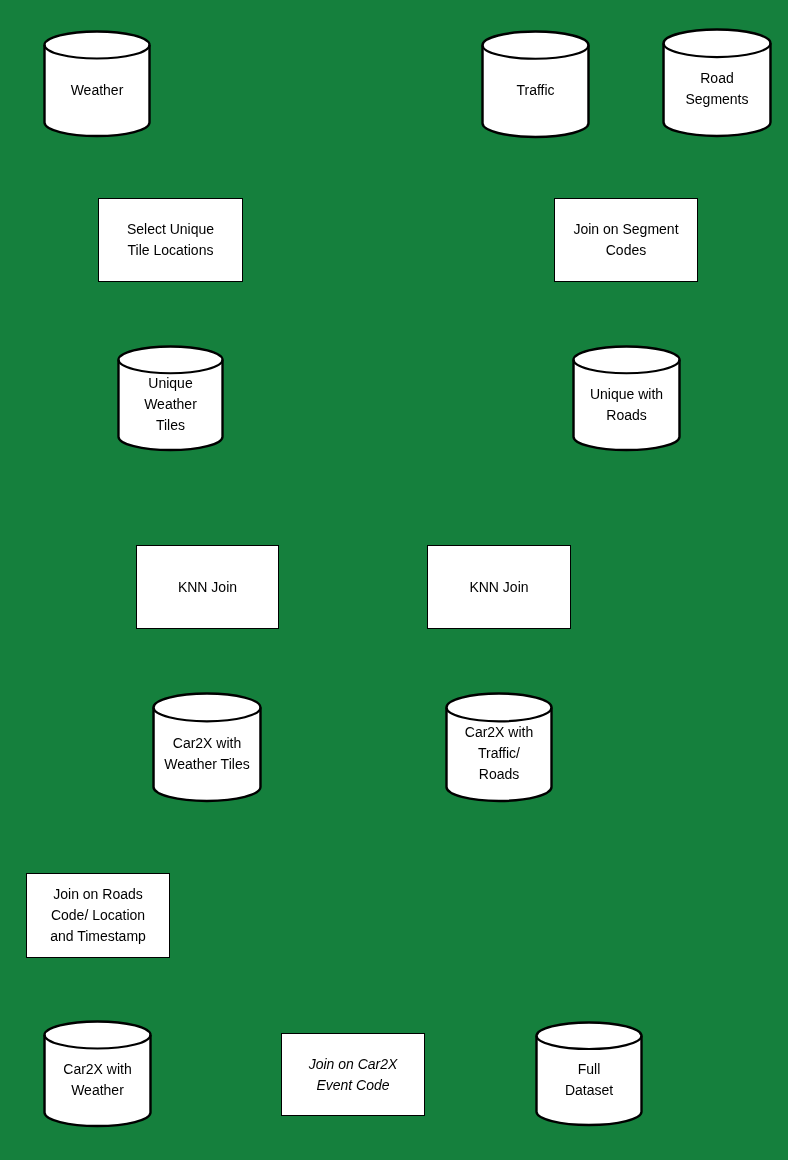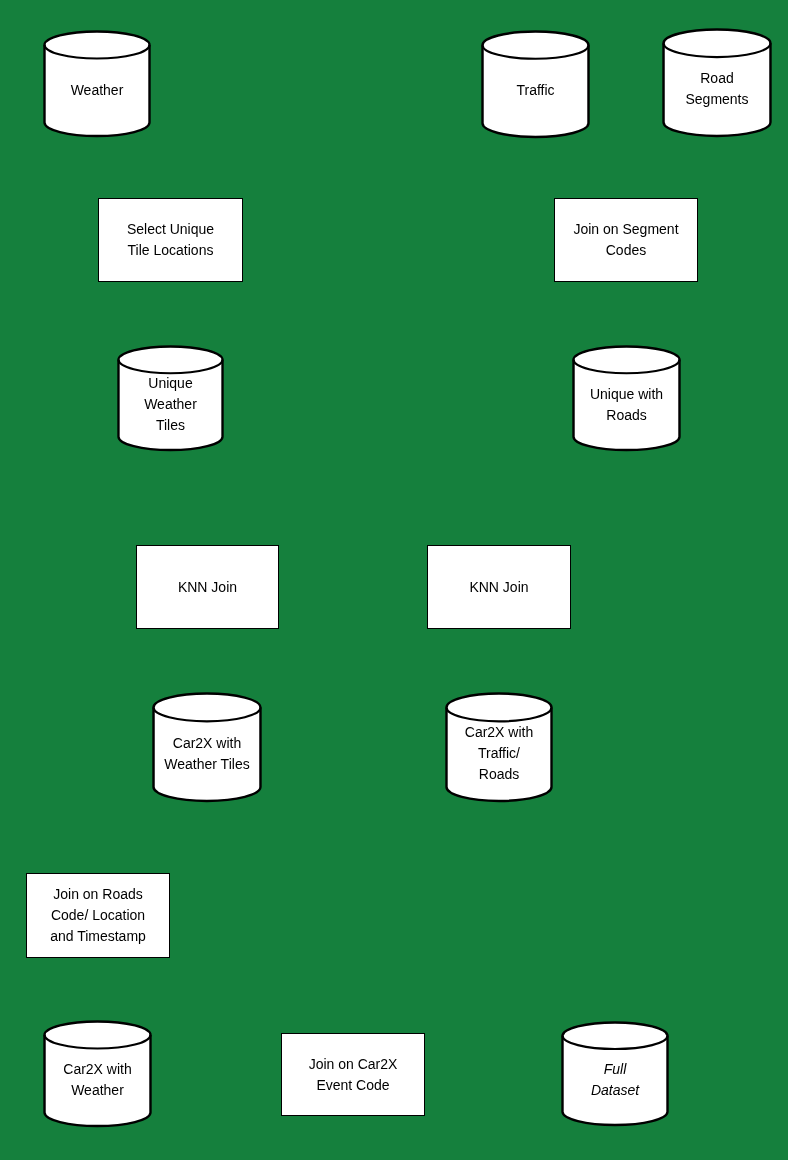--- a/index.html
+++ b/index.html
@@ -59,22 +59,22 @@
   .n4  { left: 98px;  top: 198px;  width: 145px; height: 84px;  }
   .n5  { left: 554px; top: 198px;  width: 144px; height: 84px;  }
   .n6  { left: 117px; top: 345px;  width: 107px; height: 107px; }
   .n7  { left: 572px; top: 345px;  width: 109px; height: 107px; }
   .n8  { left: 136px; top: 545px;  width: 143px; height: 84px;  }
   .n9  { left: 427px; top: 545px;  width: 144px; height: 84px;  }
   .n10 { left: 152px; top: 692px;  width: 110px; height: 111px; }
   .n11 { left: 445px; top: 692px;  width: 108px; height: 111px; }
   .n12 { left: 26px;  top: 873px;  width: 144px; height: 85px;  }
   .n13 { left: 43px;  top: 1020px; width: 109px; height: 108px; }
-  .n14 { left: 281px; top: 1033px; width: 144px; height: 83px;  }
-  .n15 { left: 561px; top: 1021px; width: 108px; height: 106px; font-style: italic; }
+  .n14 { left: 281px; top: 1033px; width: 144px; height: 83px; font-style: italic;  }
+  .n15 { left: 535px; top: 1021px; width: 108px; height: 106px; }
 </style>
 </head>
 <body>
 
 <div class="canvas">
 
   <div class="node cyl n0">
     <svg viewBox="0 0 108 108" preserveAspectRatio="none">
       <path d="M1.5,15 A52.5,13.5 0 0 1 106.5,15 L106.5,92.5 A52.5,13.5 0 0 1 1.5,92.5 Z" fill="#ffffff" stroke="#000000" stroke-width="2.4"></path>
       <path d="M1.5,15 A52.5,13.5 0 0 0 106.5,15" fill="none" stroke="#000000" stroke-width="2.2"></path>

